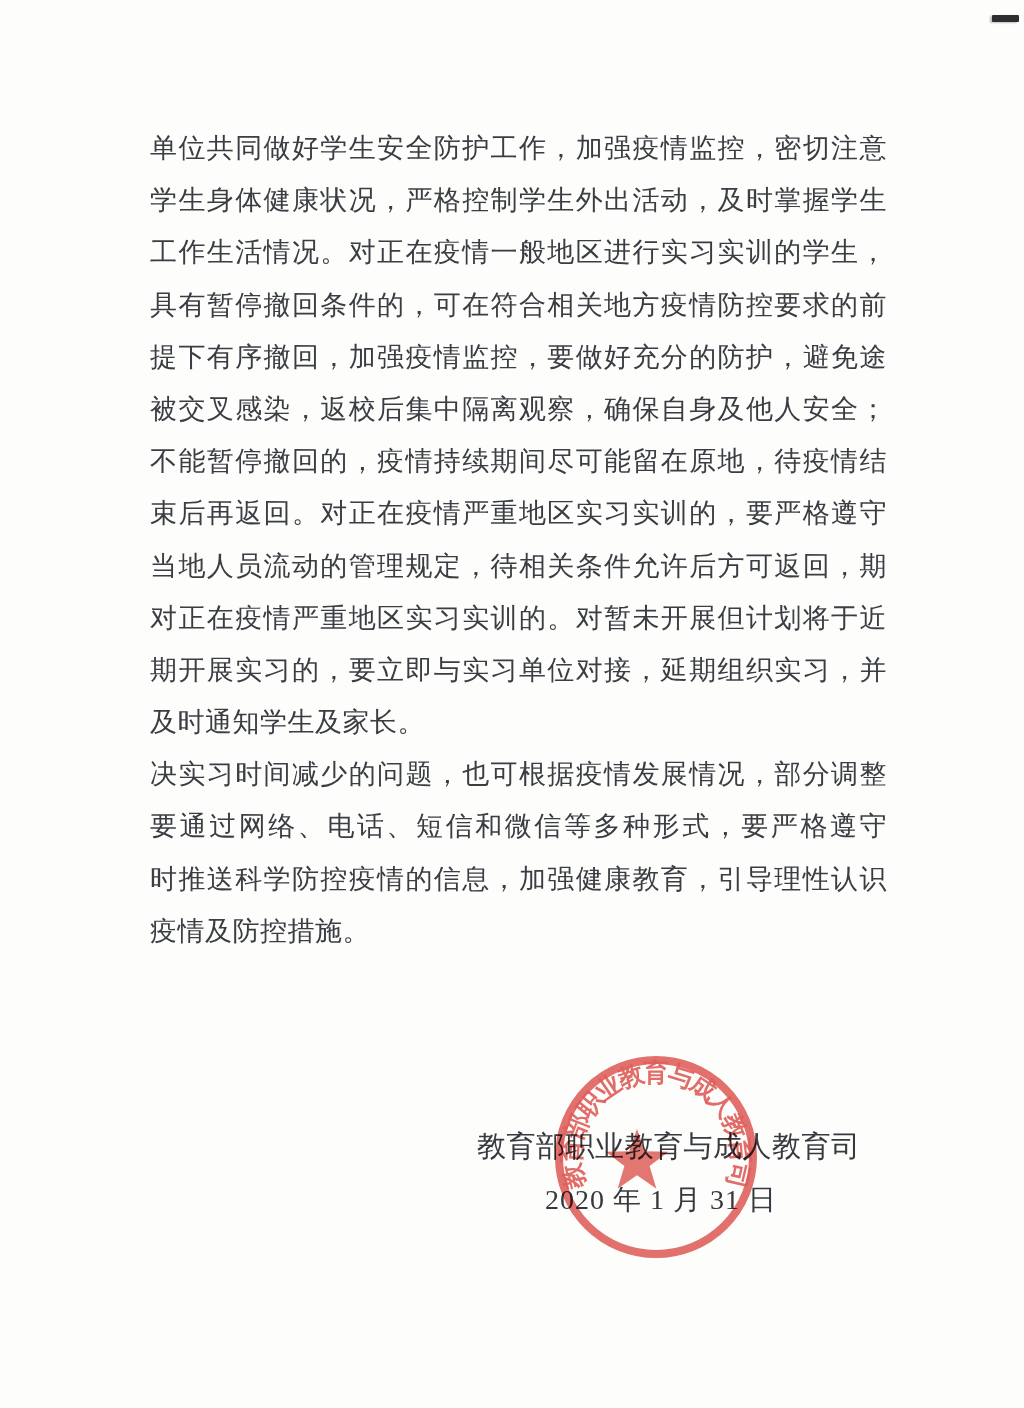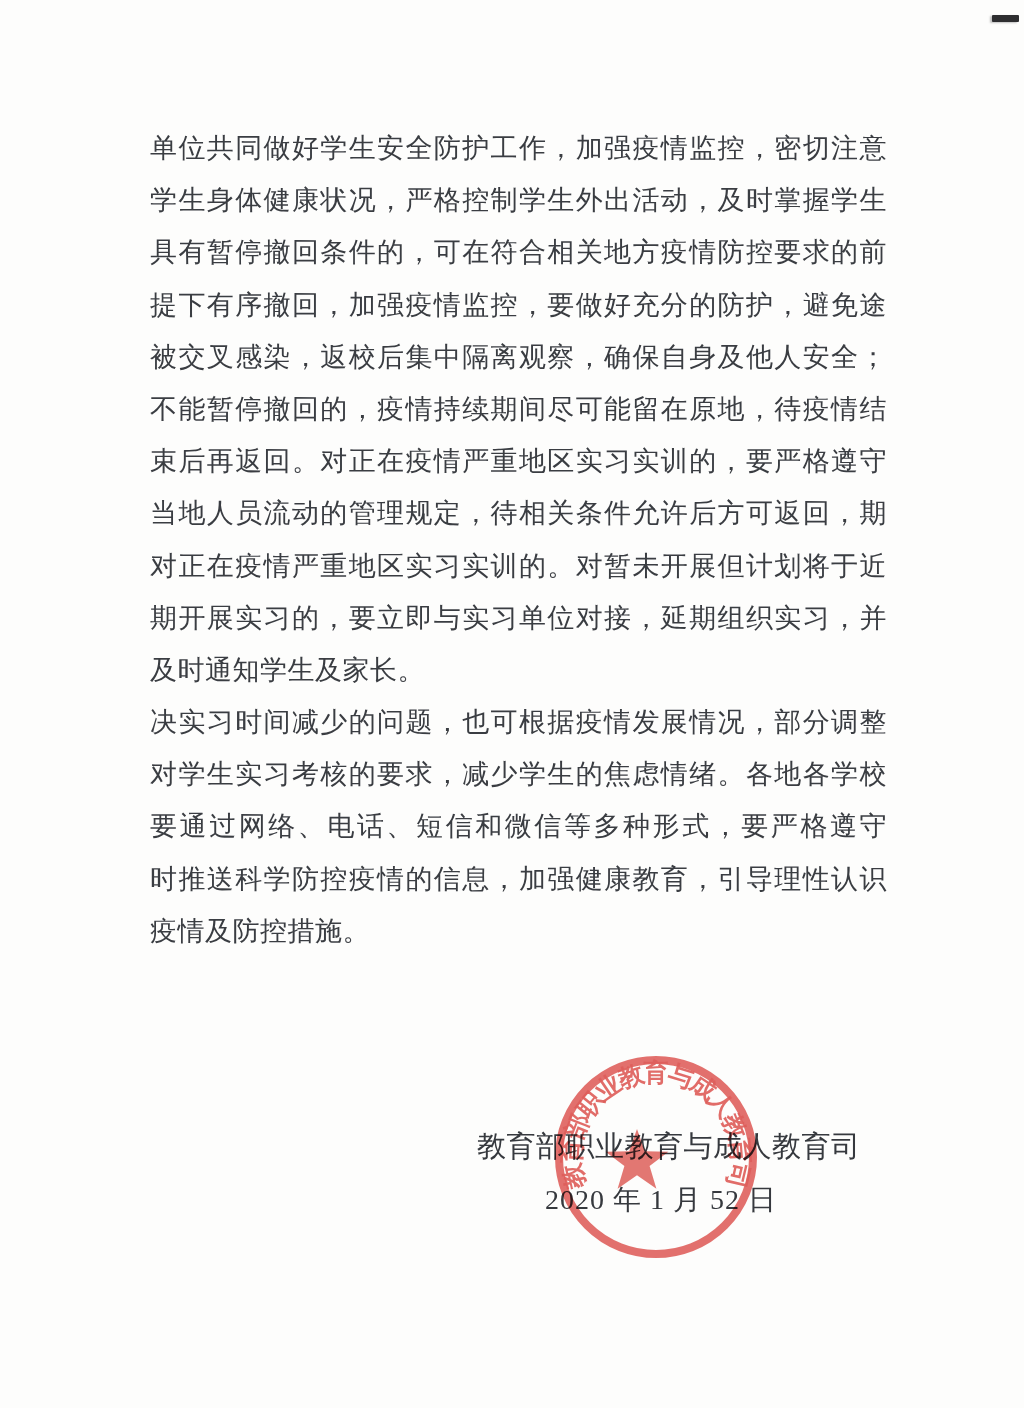--- a/index.html
+++ b/index.html
@@ -71,41 +71,41 @@
 <body>
 
 <div class="page">
 
   <div class="scan-mark"></div>
 
   <main class="body-text">
     <section>
       <div class="line">单位共同做好学生安全防护工作，加强疫情监控，密切注意</div>
       <div class="line">学生身体健康状况，严格控制学生外出活动，及时掌握学生</div>
+      <div class="line">工作生活情况。对正在疫情一般地区进行实习实训的学生，</div>
       <div class="line">具有暂停撤回条件的，可在符合相关地方疫情防控要求的前</div>
       <div class="line">提下有序撤回，加强疫情监控，要做好充分的防护，避免途中</div>
       <div class="line">被交叉感染，返校后集中隔离观察，确保自身及他人安全；</div>
       <div class="line">不能暂停撤回的，疫情持续期间尽可能留在原地，待疫情结</div>
       <div class="line">束后再返回。对正在疫情严重地区实习实训的，要严格遵守</div>
       <div class="line">当地人员流动的管理规定，待相关条件允许后方可返回，期</div>
       <div class="line">对正在疫情严重地区实习实训的。对暂未开展但计划将于近</div>
       <div class="line">期开展实习的，要立即与实习单位对接，延期组织实习，并</div>
       <div class="line short">及时通知学生及家长。</div>
     </section>
     <section>
       <div class="line">决实习时间减少的问题，也可根据疫情发展情况，部分调整</div>
-      <div class="line">对学生实习考核的要求，减少学生的焦虑情绪。各地各学校</div>
       <div class="line">要通过网络、电话、短信和微信等多种形式，要严格遵守</div>
       <div class="line">时推送科学防控疫情的信息，加强健康教育，引导理性认识</div>
       <div class="line short">疫情及防控措施。</div>
     </section>
   </main>
 
   <div class="signature">教育部职业教育与成人教育司</div>
-  <div class="sig-date">2020 年 1 月 52 日</div>
+  <div class="sig-date">2020 年 1 月 31 日</div>
 
   <div class="seal">
     <svg viewBox="0 0 220 220" width="220" height="220" xmlns="http://www.w3.org/2000/svg">
       <circle cx="110" cy="110" r="97" fill="none" stroke="#dd4f4b" stroke-width="8" stroke-opacity="0.92"></circle>
       <polygon points="91,82 98.8,104.3 122.4,104.8 103.6,119.1 110.4,141.7 91,128.2 71.6,141.7 78.4,119.1 59.6,104.8 83.2,104.3" fill="#de544e" fill-opacity="0.9"></polygon>
       <path id="sealArc" d="M 39.8 139.1 A 76 76 0 1 1 180.2 139.1" fill="none"></path>
       <text fill="#dc4a45" fill-opacity="0.92">
         <textPath href="#sealArc" startOffset="0" textLength="298" lengthAdjust="spacing">教育部职业教育与成人教育司</textPath>
       </text>
     </svg>

